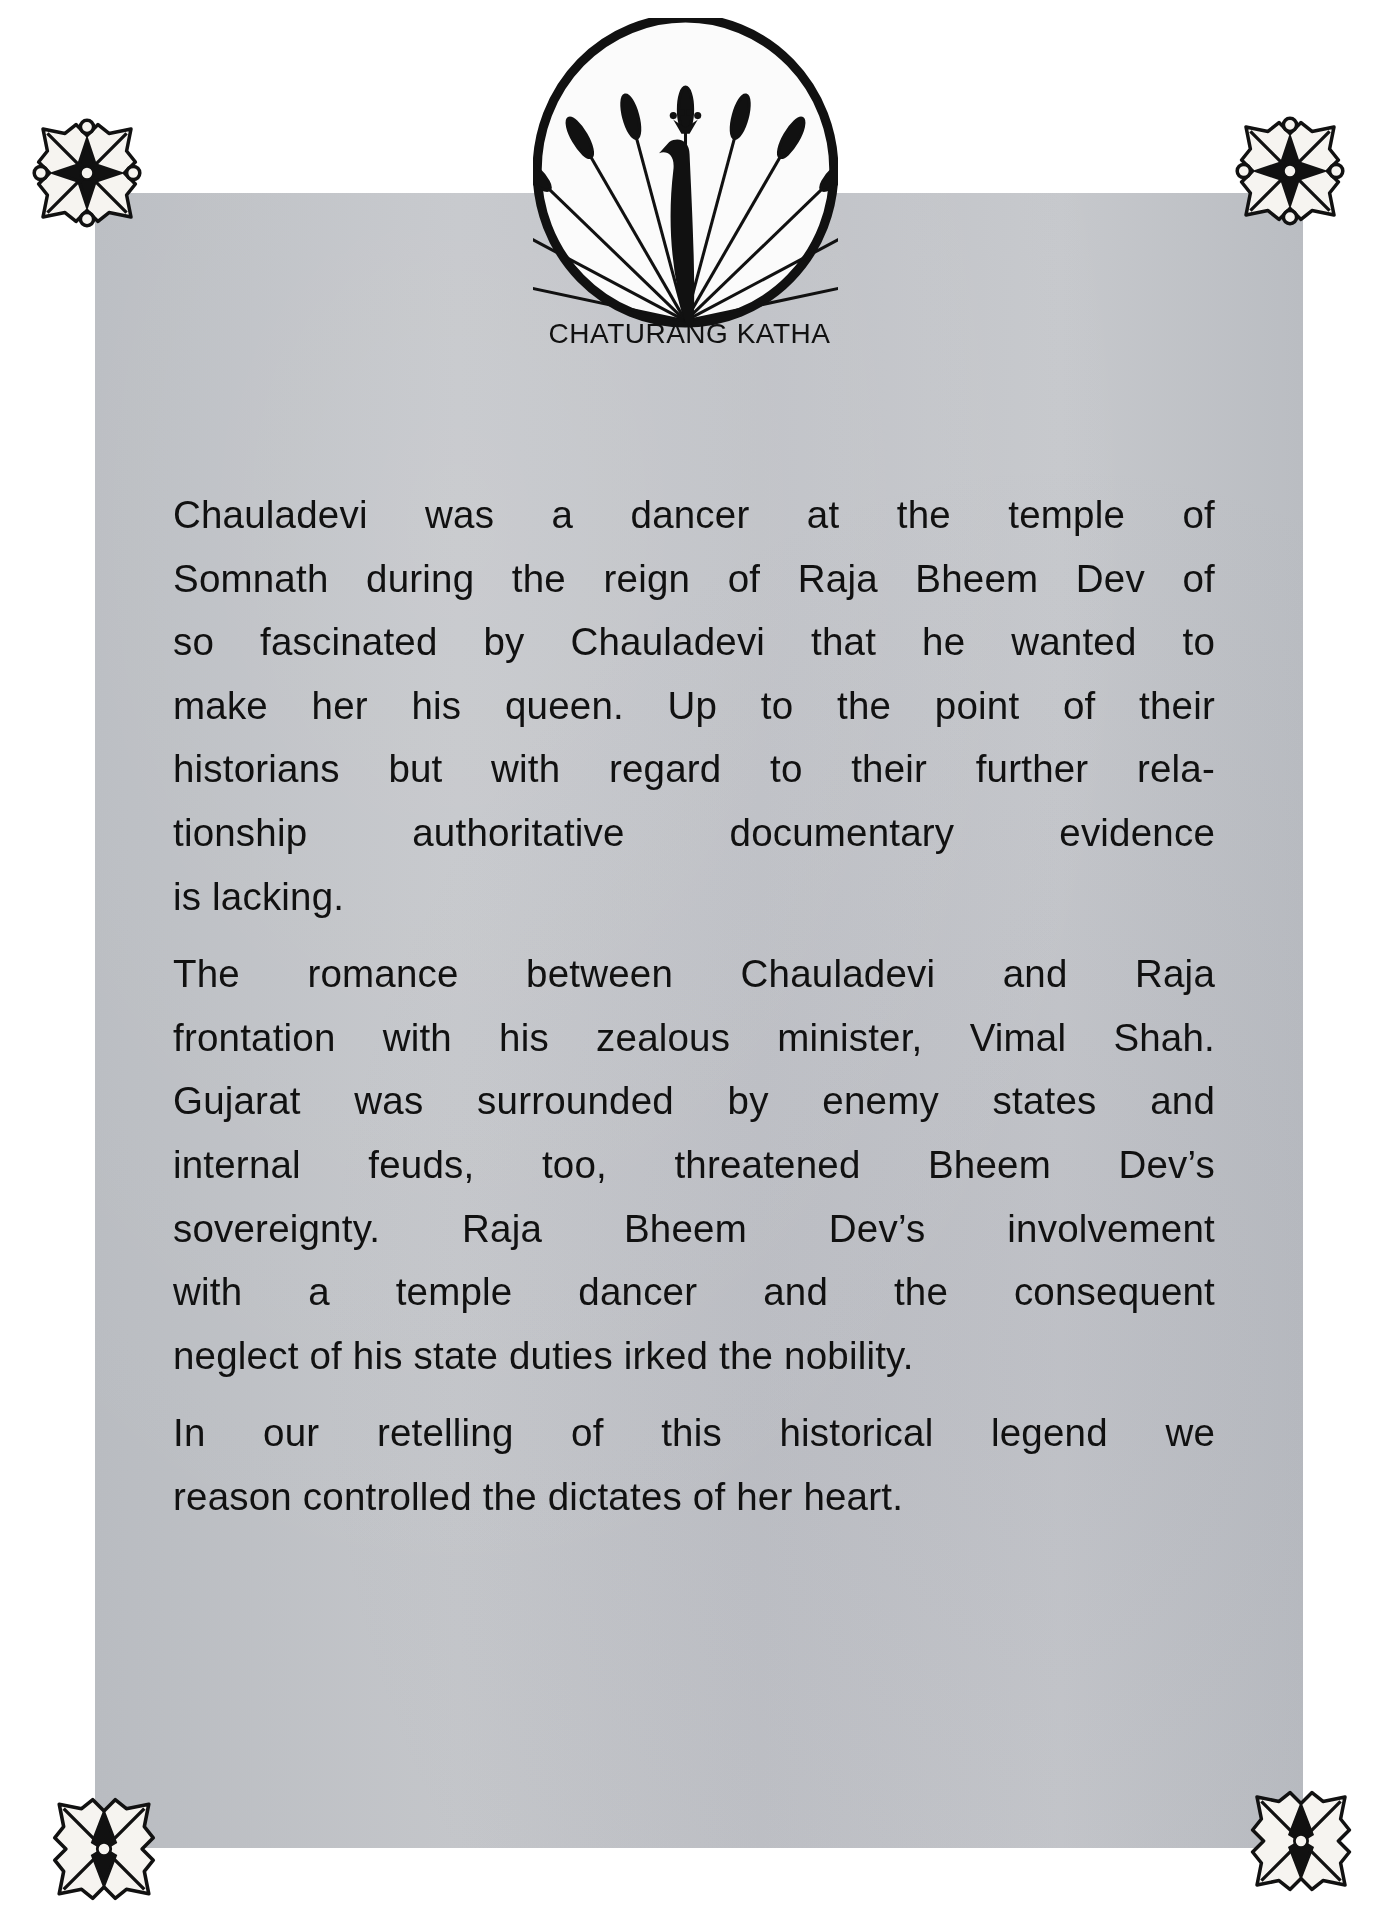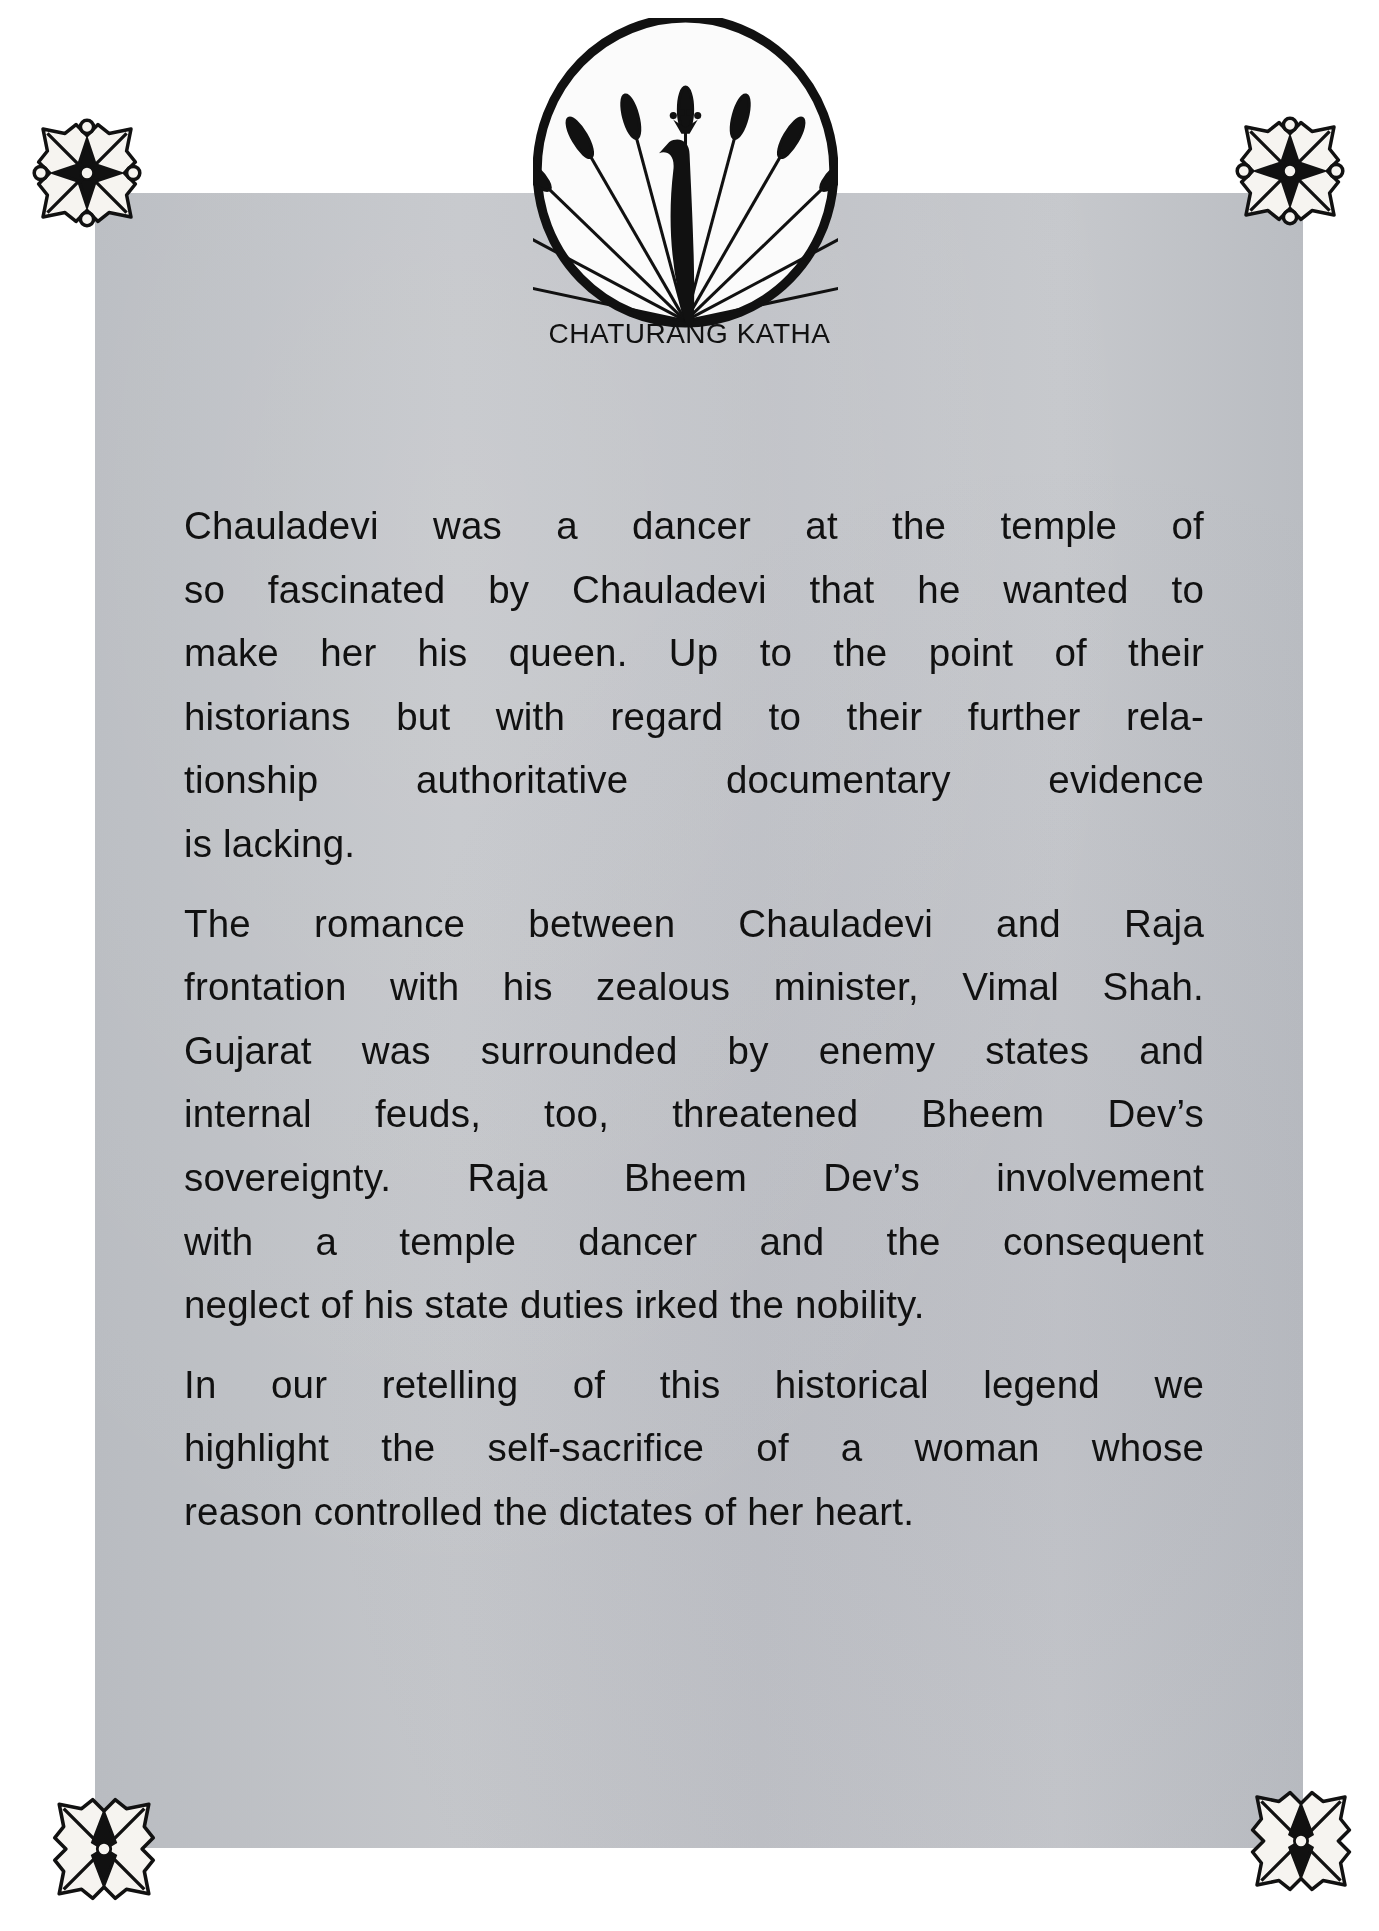--- a/index.html
+++ b/index.html
@@ -22,21 +22,21 @@
   .brand {
     position: absolute; left: 0; width: 1379px; top: 318px; text-align: center;
     font-size: 28px; letter-spacing: 0.5px; color: #111;
   }
   .text-block {
     position: absolute; left: 168px; top: 478px; width: 1052px;
     font-size: 38.5px; line-height: 63.6px; color: #111;
     text-align: justify; text-align-last: justify;
     letter-spacing: 0.2px;
   }
-  .para { margin: 16px; }
+  .para { margin: 5px; }
   .para + .para { margin-top: 14px; }
   .line { display: block; text-align: justify; text-align-last: justify; white-space: nowrap; }
   .line.last { text-align-last: left; }
   .ornament { position: absolute; width: 110px; height: 110px; }
   .orn-tl { left: 32px; top: 118px; }
   .orn-tr { left: 1235px; top: 116px; }
   .orn-bl { left: 48px; top: 1793px; width: 112px; height: 112px; }
   .orn-br { left: 1246px; top: 1785px; width: 110px; height: 112px; }
 </style>
 </head>
@@ -138,33 +138,33 @@
       <circle cx="162" cy="96" r="3.5"></circle>
     <path d="M138 100 L146 114 L154 114 L162 100 L150 108 Z"></path>
   </g>
 </svg>
 
 <div class="brand">CHATURANG KATHA</div>
 
 <div class="text-block">
   <p class="para">
     <span class="line">Chauladevi was a dancer at the temple of</span>
+    <span class="line">Somnath during the reign of Raja Bheem Dev of</span>
     <span class="line">so fascinated by Chauladevi that he wanted to</span>
     <span class="line">make her his queen. Up to the point of their</span>
     <span class="line">historians but with regard to their further rela-</span>
     <span class="line">tionship authoritative documentary evidence</span>
     <span class="line last">is lacking.</span>
   </p>
   <p class="para">
     <span class="line">The romance between Chauladevi and Raja</span>
     <span class="line">frontation with his zealous minister, Vimal Shah.</span>
     <span class="line">Gujarat was surrounded by enemy states and</span>
     <span class="line">internal feuds, too, threatened Bheem Dev’s</span>
     <span class="line">sovereignty. Raja Bheem Dev’s involvement</span>
     <span class="line">with a temple dancer and the consequent</span>
     <span class="line last">neglect of his state duties irked the nobility.</span>
   </p>
   <p class="para">
     <span class="line">In our retelling of this historical legend we</span>
-    <span class="line">highlight the self-sacrifice of a woman whose</span>
     <span class="line last">reason controlled the dictates of her heart.</span>
   </p>
 </div>
 
 </body></html>

